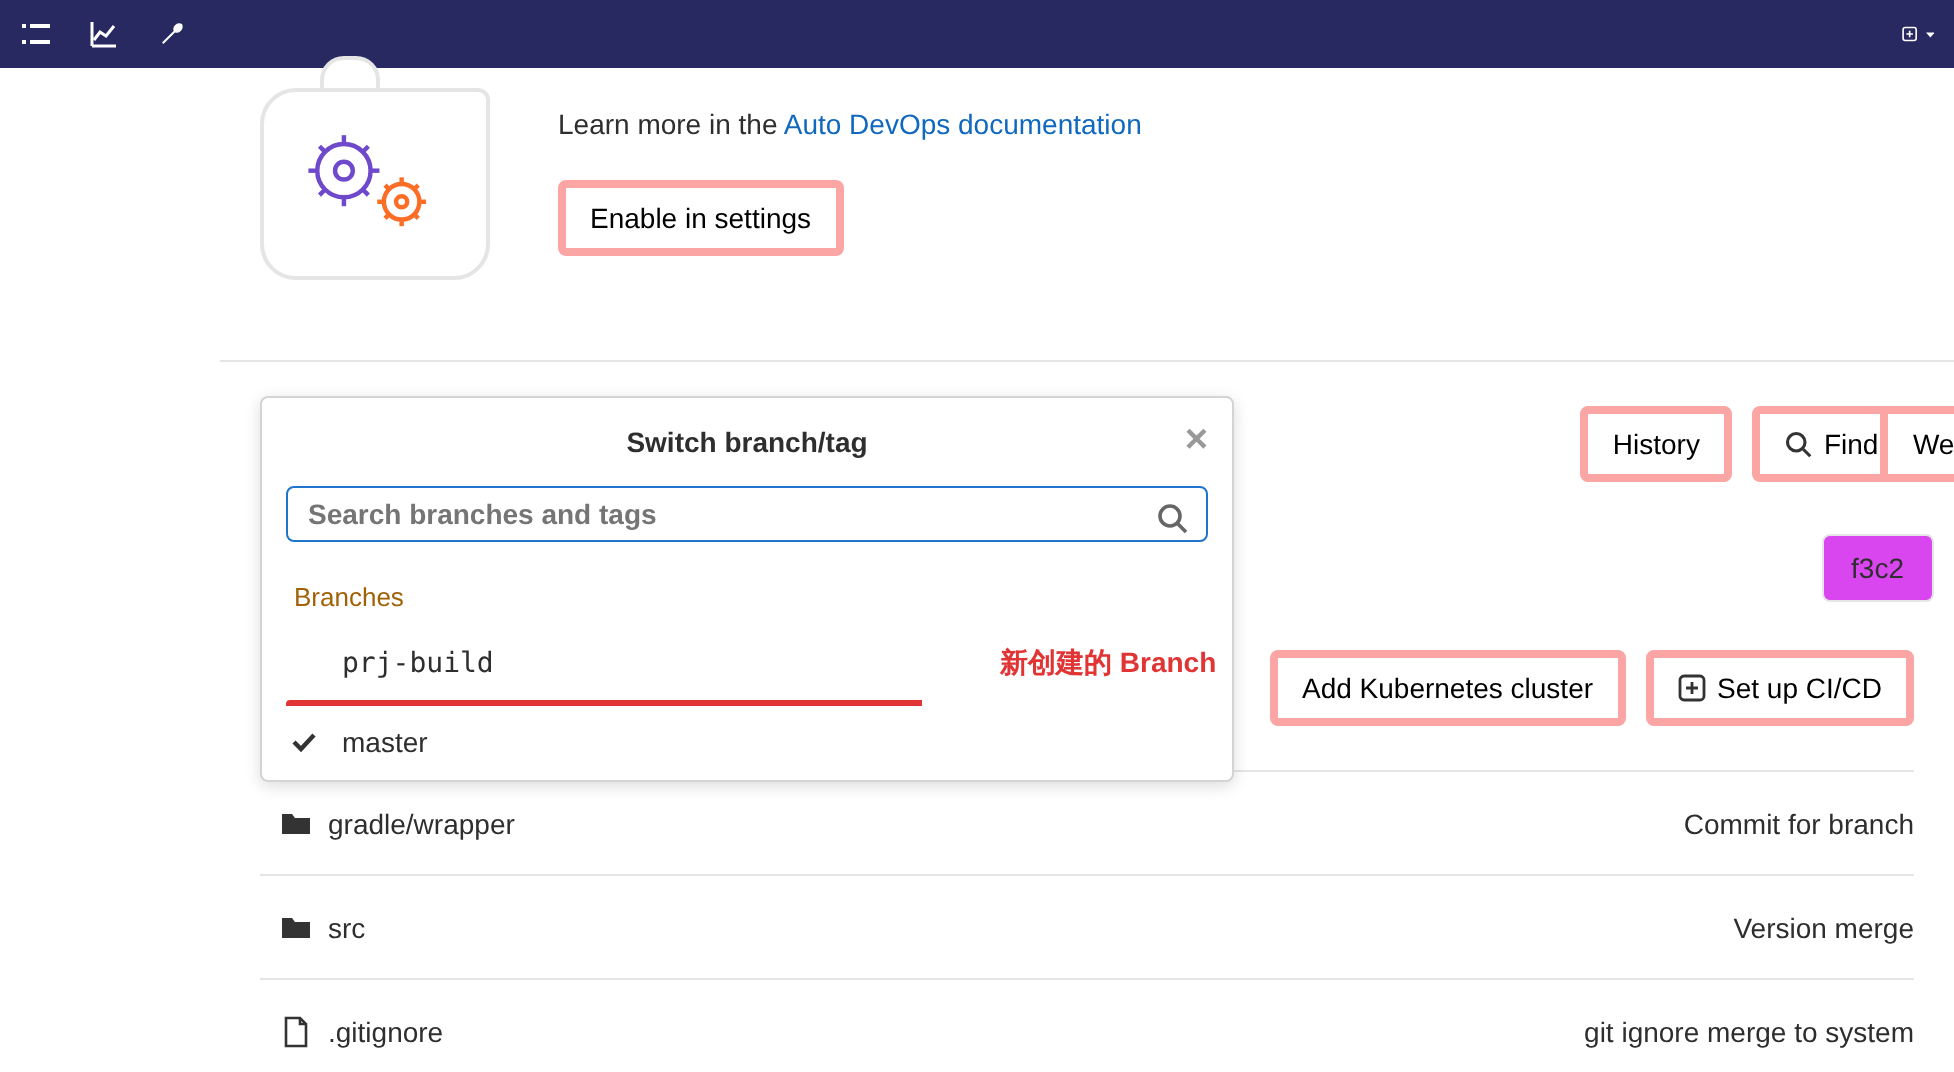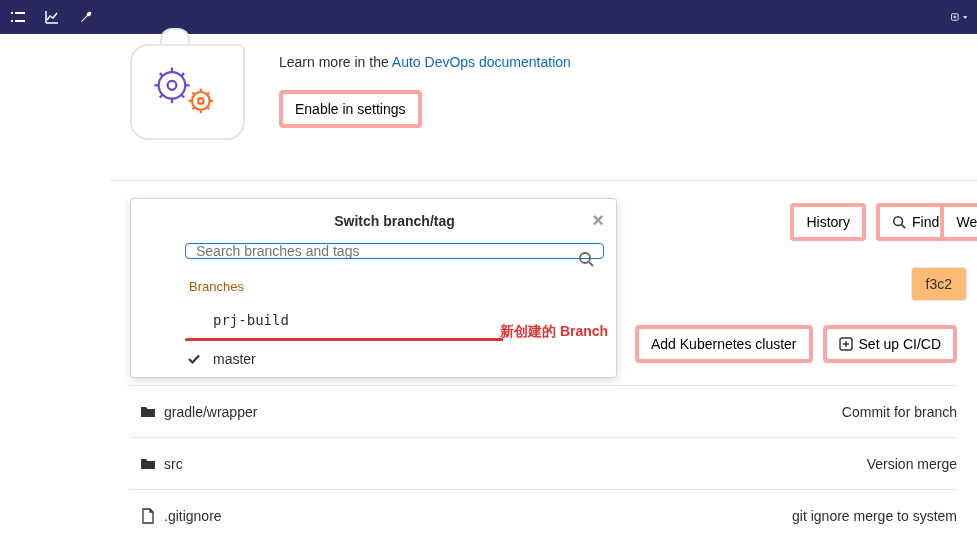--- a/index.html
+++ b/index.html
@@ -26,35 +26,35 @@
 .row-controls { display: flex; align-items: center; padding: 22px 0 14px 20px; gap: 20px; position: relative; }
 .branch-select { width: 150px; border: 1px solid #dbdbdb; border-radius: 4px; height: 34px; display: flex; align-items: center; justify-content: space-between; padding: 0 10px; cursor: pointer; }
 .breadcrumb { display: flex; align-items: center; gap: 10px; color: #666; }
 .slash { color: #aaa; }
 .add-btn { border: 1px solid #dbdbdb; border-radius: 4px; height: 34px; display: flex; align-items: center; justify-content: center; cursor: pointer; width: 40px; gap: 4px; }
 .right-btns { display: flex; align-items: center; gap: 10px; margin-left: auto; }
 .truncated { position: absolute; right: -20px; }
 
 .commit-bar { margin: 10px 20px 22px 20px; height: 38px; display: flex; justify-content: flex-end; align-items: center; }
 .commit-id { color: #2e2e2e; }
-.commit-box { border: 1px solid #e5e5e5; border-radius: 4px; padding: 8px 14px; background: #fdba74; margin-right: -10px; }
+.commit-box { border: 1px solid #e5e5e5; border-radius: 4px; padding: 8px 14px; background: #d946ef; margin-right: -10px; }
 
 .cluster-row { display: flex; justify-content: flex-end; gap: 10px; padding: 0 20px 22px 20px; }
 
 .file-table { border-top: 1px solid #e5e5e5; margin: 0 20px; }
 .file-row { display: flex; align-items: center; height: 52px; border-bottom: 1px solid #e5e5e5; justify-content: space-between; }
 .file-name { width: 235px; display: flex; align-items: center; gap: 8px; padding-left: 10px; }
 .file-msg { color: #2e2e2e; }
 .folder-icon, .file-icon { width: 16px; height: 16px; flex-shrink: 0; }
 
-.dropdown { position: absolute; left: 130px; top: 198px; width: 487px; background: #fff; border: 1px solid #d4d4d4; border-radius: 4px; box-shadow: 0 2px 8px rgba(0,0,0,0.14); z-index: 100; padding-left: 42px; }
+.dropdown { position: absolute; left: 130px; top: 198px; width: 487px; background: #fff; border: 1px solid #d4d4d4; border-radius: 4px; box-shadow: 0 2px 8px rgba(0,0,0,0.14); z-index: 100; }
 .dd-header { padding: 14px; text-align: center; font-weight: 600; position: relative; }
 .dd-close { position: absolute; right: 12px; top: 10px; color: #999; font-size: 20px; cursor: pointer; }
 .dd-search { margin: 0 12px 12px 12px; position: relative; }
-.dd-input { width: 100%; border: 1px solid #1f75cb; border-radius: 4px; height: 16px; padding: 0 34px 0 10px; font-size: 14px; outline: none; }
+.dd-input { width: 100%; border: 1px solid #1f75cb; border-radius: 4px; height: 28px; padding: 0 34px 0 10px; font-size: 14px; outline: none; font-weight: bold; }
 .dd-search-icon { position: absolute; right: 10px; top: 8px; color: #666; }
 .dd-section-label { padding: 8px 16px; font-size: 13px; color: #a16207; }
 .dd-item { padding: 10px 16px 10px 40px; font-family: "SFMono-Regular", Consolas, monospace; cursor: pointer; position: relative; }
 .dd-check { position: absolute; left: 14px; top: 11px; }
 .dd-underline { height: 3px; background: #e13434; margin: 0 0 0 12px; width: 318px; border-top-left-radius: 2px; }
 .annotation { position: absolute; left: 500px; top: 323px; color: #e13434; font-weight: 700; font-size: 14px; z-index: 200; }
 </style>
 </head>
 <body>
 

